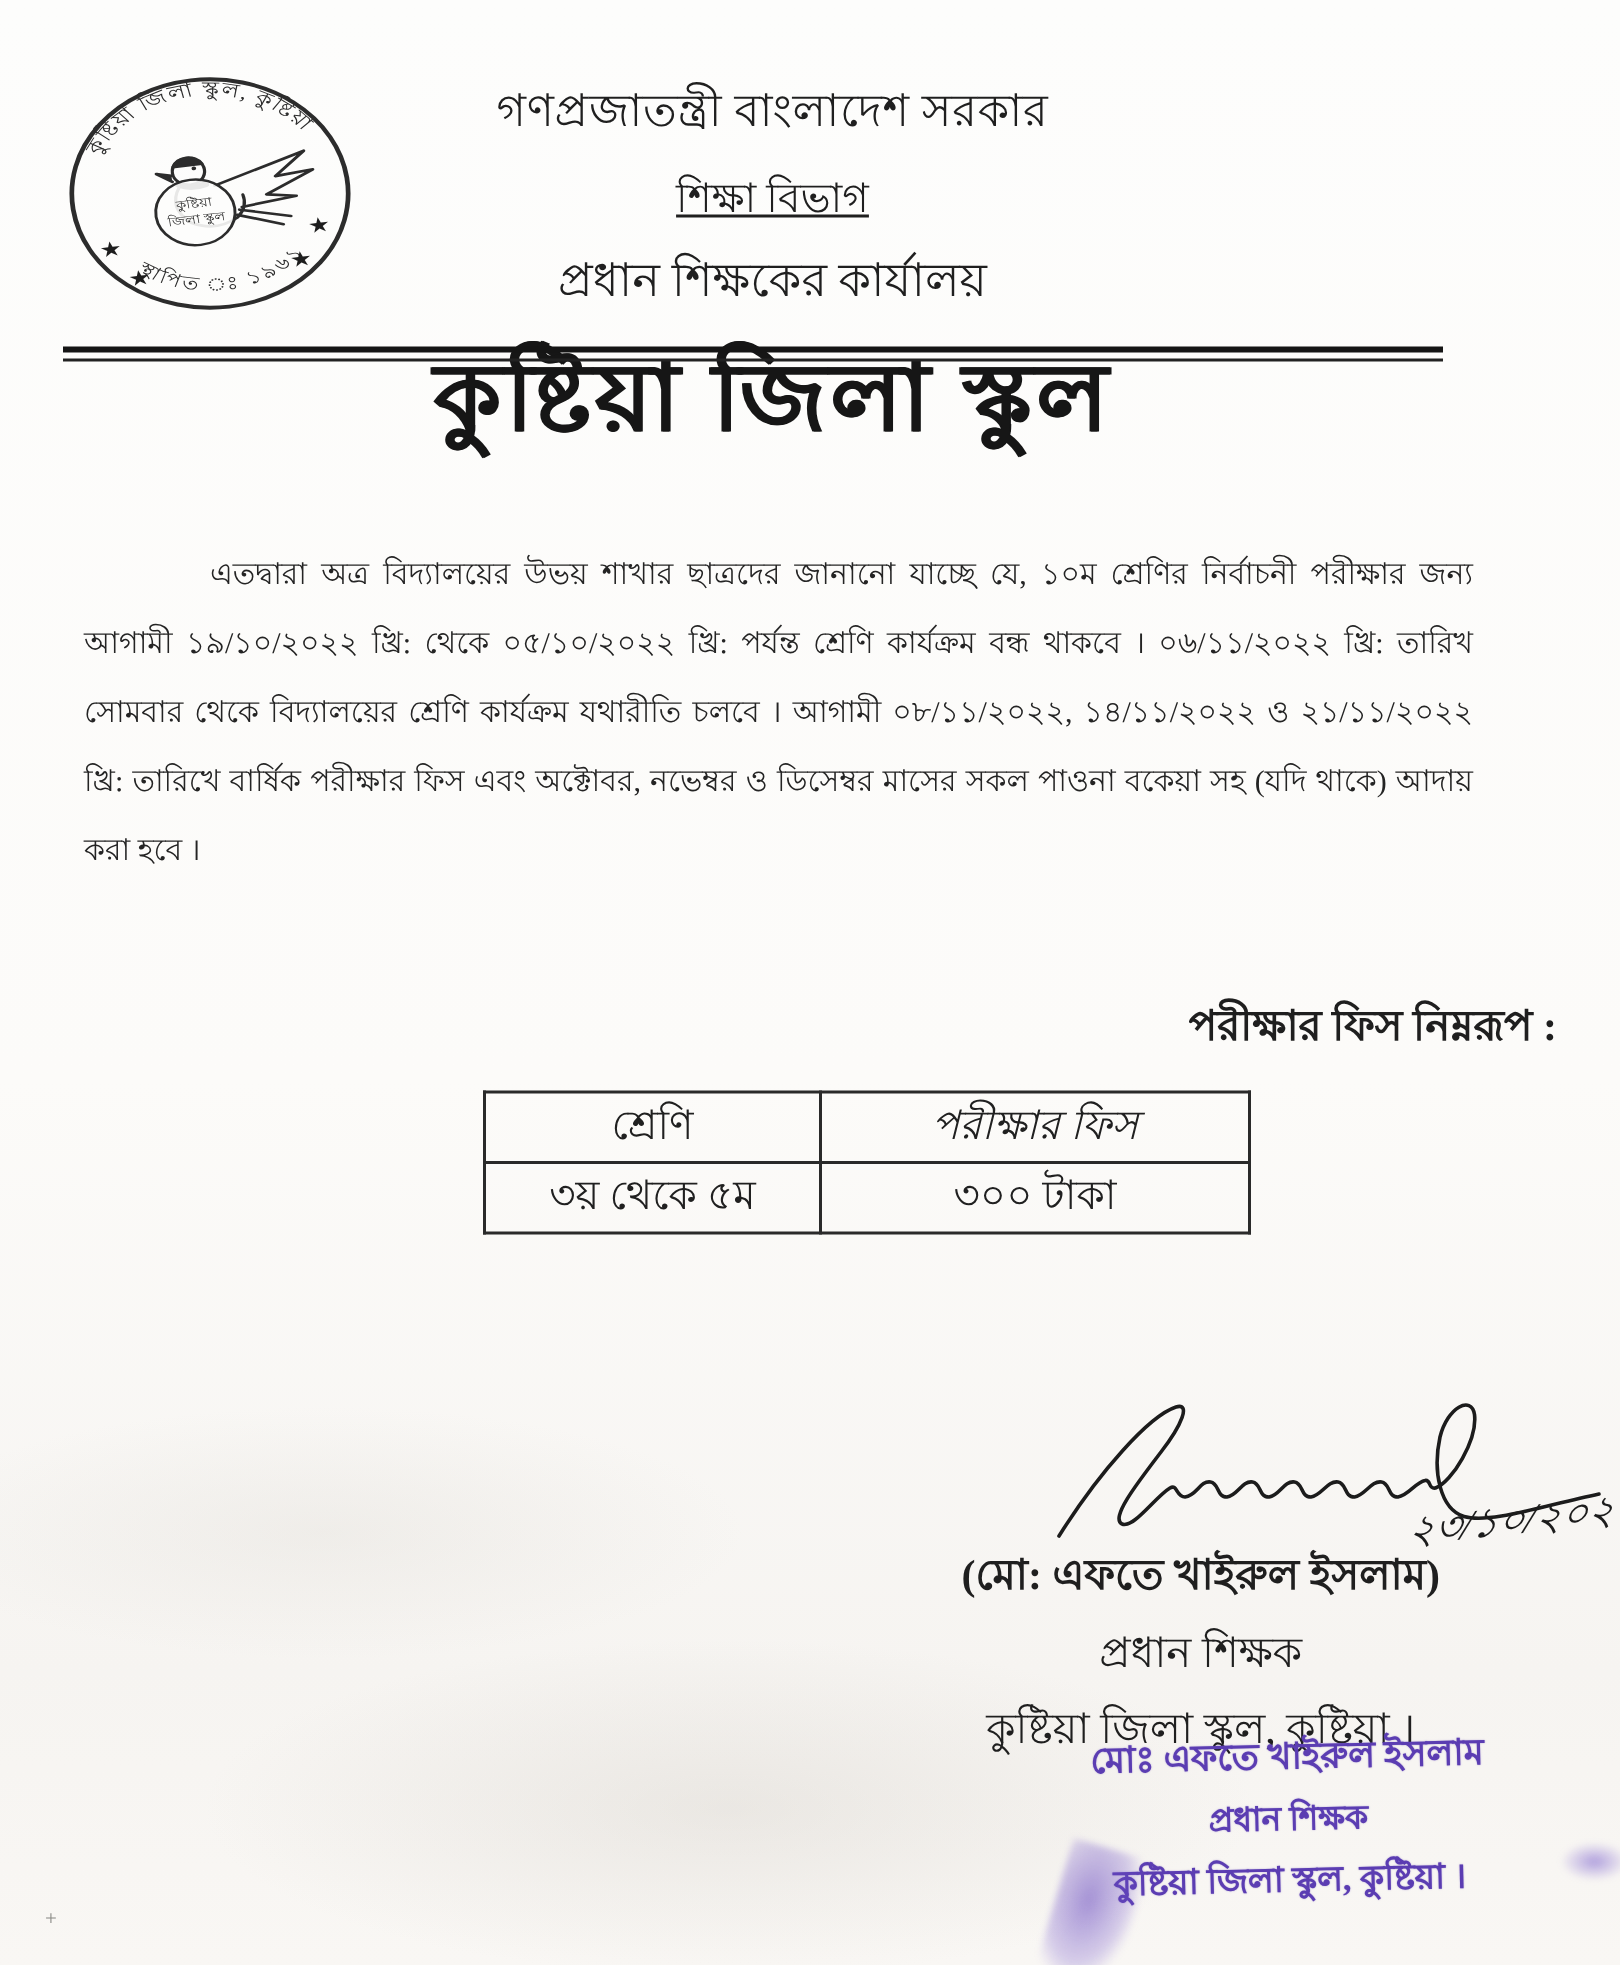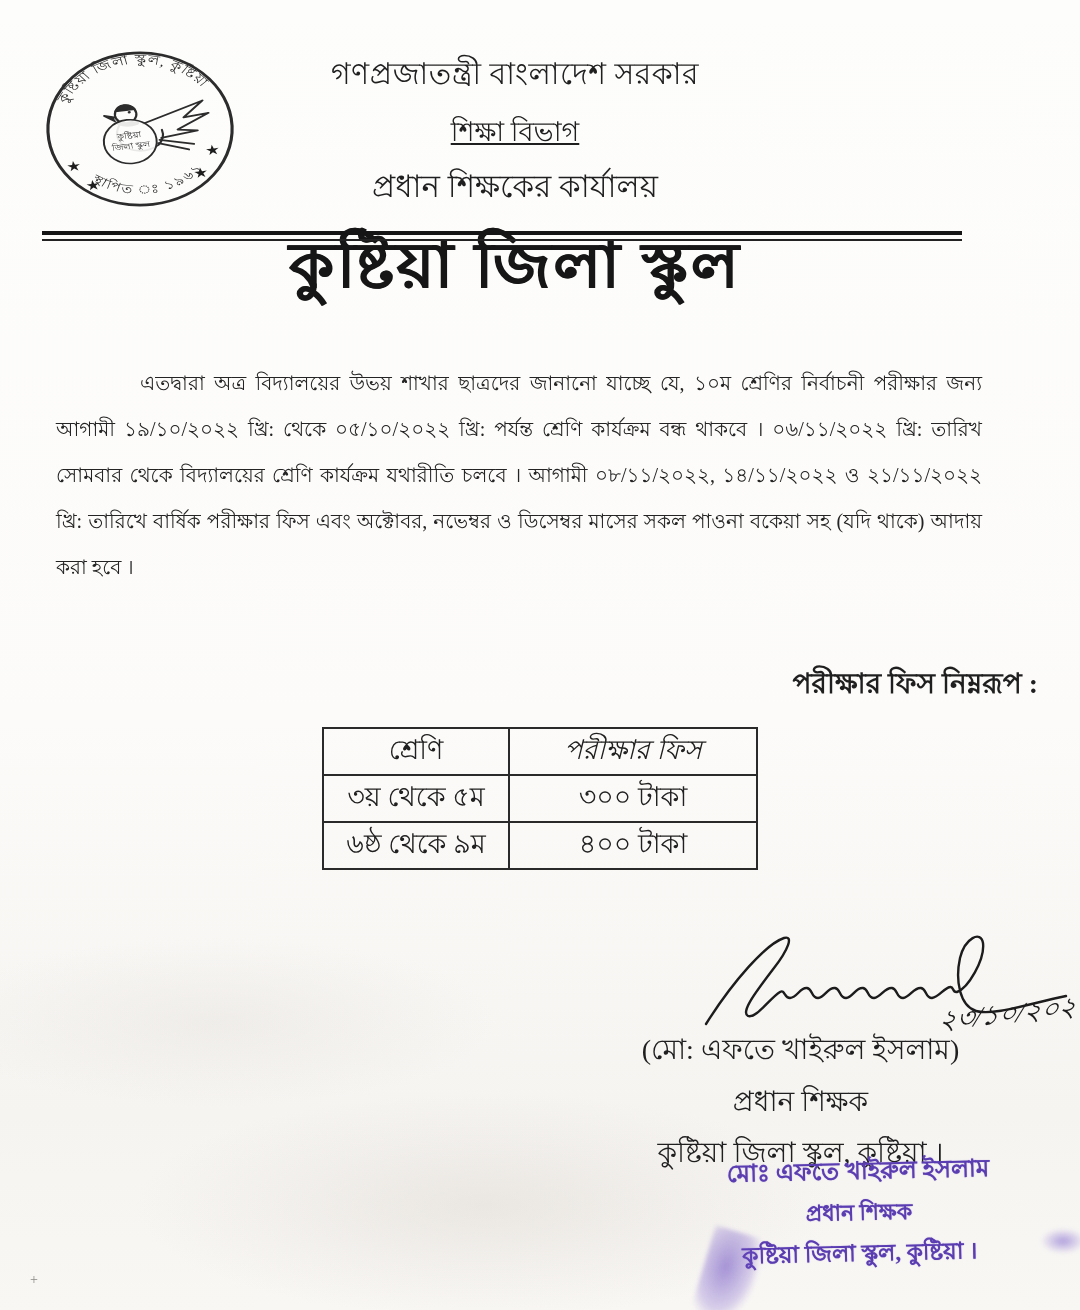--- a/index.html
+++ b/index.html
@@ -41,27 +41,27 @@
     font-size:20px;line-height:46px;text-align:justify;text-indent:84px;
     margin:0;color:#242424;
   }
   
   .fees-heading{position:absolute;left:0;top:662px;width:1038px;text-align:right;
     font-size:28px;font-weight:700;}
   .fees-table{position:absolute;left:322px;top:727px;border-collapse:collapse;
     font-size:27px;color:#202020;}
   .fees-table th,.fees-table td{
     border:2px solid #2a2a2a;text-align:center;font-weight:400;
-    height:36px;padding:0 3px;}
+    height:36px;padding:0 22px;}
   .fees-table .col-class{width:178px;}
   .fees-table .col-fee{width:240px;font-style:italic;}
   
   .signature-svg{position:absolute;left:688px;top:926px;}
   .sig-block{position:absolute;left:628px;top:1028px;width:345px;text-align:center;}
-  .sig-name{font-size:28px;white-space:nowrap;}
+  .sig-name{font-size:28px;white-space:nowrap;font-weight:bold;}
   .sig-title{font-size:28px;margin-top:5px;}
   .sig-school{font-size:28px;margin-top:4px;white-space:nowrap;}
   
   .stamp{
     position:absolute;left:714px;top:1152px;width:290px;
     text-align:center;transform:rotate(-1.3deg);
     color:#5b3db2;font-weight:700;
     text-shadow:0 0 1px rgba(91,61,178,.55);
   }
   .stamp-l1{font-size:24px;white-space:nowrap;}
@@ -142,24 +142,20 @@
       <tr>
         <th class="col-class">শ্রেণি</th>
         <th class="col-fee">পরীক্ষার ফিস</th>
       </tr>
     </thead>
     <tbody>
       <tr>
         <td>৩য় থেকে ৫ম</td>
         <td>৩০০ টাকা</td>
       </tr>
-      <tr>
-        <td>৬ষ্ঠ থেকে ৯ম</td>
-        <td>৪০০ টাকা</td>
-      </tr>
     </tbody>
   </table>
 
   <svg class="signature-svg" viewBox="0 0 390 115" width="390" height="115" xmlns="http://www.w3.org/2000/svg">
     <path d="M18,98 C45,55 78,18 96,12 C106,9 100,24 86,42 C70,63 52,86 60,90 C68,93 82,72 92,66 C97,63 96,72 102,72 C110,71 112,61 119,62 C125,63 123,72 130,72 C137,71 140,61 147,62 C153,63 151,72 158,72 C165,71 168,61 175,62 C181,63 179,72 186,72 C193,71 197,61 204,62 C210,63 208,72 215,72 C222,71 226,61 233,62 C239,63 237,72 244,72 C251,71 256,62 262,61 C266,60 264,67 269,66 C280,62 297,34 295,17 C293,4 277,12 272,32 C267,55 272,80 288,85 C305,90 340,78 378,70" fill="none" stroke="#1c1c1c" stroke-width="2.4" stroke-linecap="round"></path>
     <text transform="translate(250,104) rotate(-6) skewX(-14)" font-size="27" fill="#1c1c1c" font-family="Liberation Serif, serif" font-style="italic">২৩/১০/২০২২</text>
   </svg>
 
   <div class="sig-block">
     <div class="sig-name">(মো: এফতে খাইরুল ইসলাম)</div>

